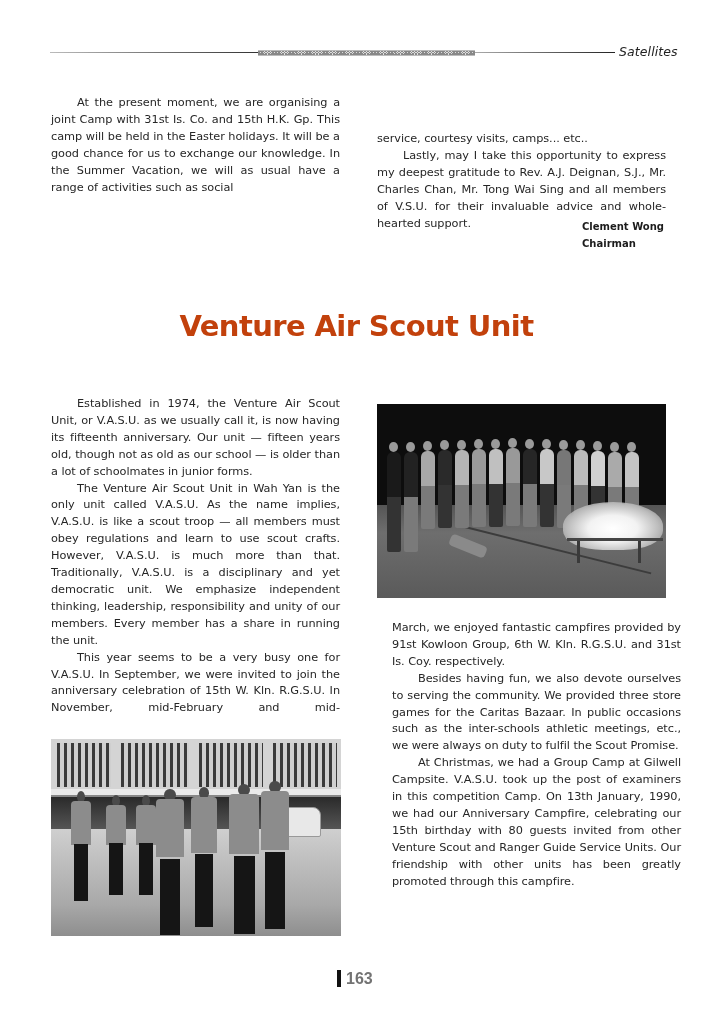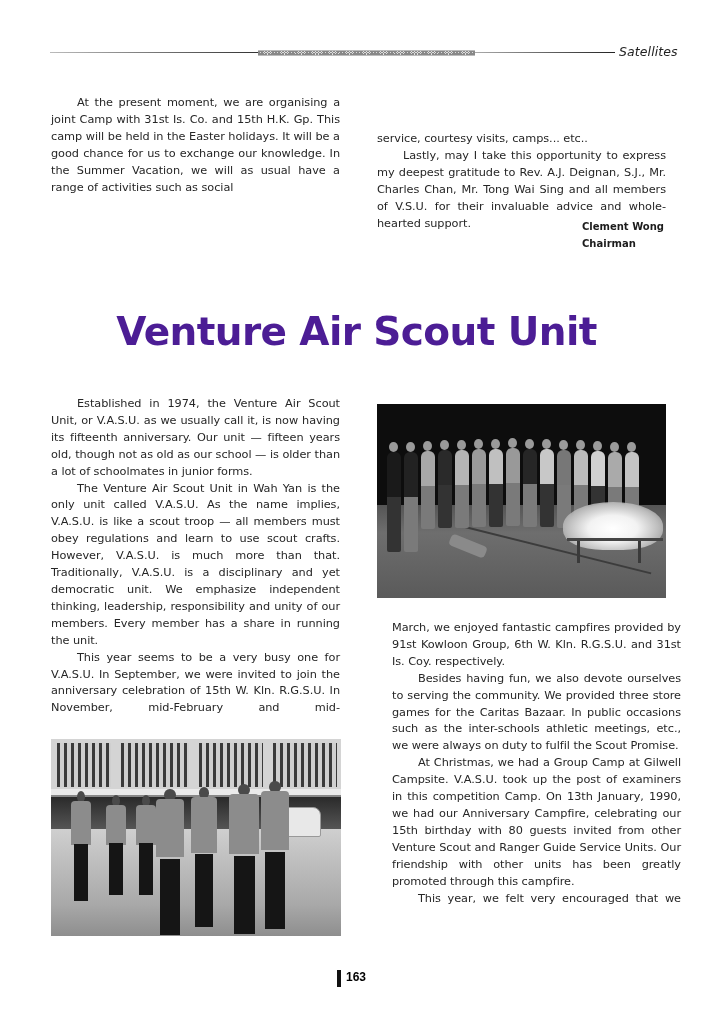--- a/index.html
+++ b/index.html
@@ -29,22 +29,22 @@
     #top-left  { top: 95px;  left: 51px;  width: 289px; }
     #top-right { top: 95px;  left: 377px; width: 289px; margin-top: 36px; }
     #main-left { top: 396px; left: 51px;  width: 289px; }
     #main-right{ top: 620px; left: 377px; width: 289px; margin-left: 15px; }
 
     .signature { position: absolute; top: 218px; left: 582px; font-weight: bold; font-size: 10px;
       line-height: 17px; color: #1c1c1c; }
 
     
     .article-title { position: absolute; top: 309px; left: 0; width: 713px; text-align: center;
-      font-family: "DejaVu Sans", sans-serif; font-weight: bold; font-size: 39px;
-      letter-spacing: -0.6px; color: #4c1d95; }
+      font-family: "DejaVu Sans", sans-serif; font-weight: bold; font-size: 29px;
+      letter-spacing: -0.6px; color: #c2410c; }
 
     
     .photo { position: absolute; overflow: hidden; }
     #photo-campfire { left: 377px; top: 404px; width: 289px; height: 194px; background: #0d0d0d; }
     #photo-march { left: 51px; top: 739px; width: 290px; height: 197px; background: #bdbdbd; }
 
     
     .cf-ground { position: absolute; left: 0; bottom: 0; width: 100%; height: 48%;
       background: linear-gradient(180deg, #555 0%, #6e6e6e 30%, #5a5a5a 100%); }
     .cf-fire { position: absolute; left: 186px; top: 98px; width: 100px; height: 48px; border-radius: 50% 50% 40% 40%;
@@ -67,21 +67,21 @@
     .mp-ground { position: absolute; left: 0; top: 90px; width: 100%; height: 107px; background: linear-gradient(180deg,#cfcfcf,#a9a9a9 70%,#8e8e8e); }
     .mp-van { position: absolute; left: 222px; top: 68px; width: 48px; height: 30px; background: #e8e8e8; border-radius: 4px 8px 2px 2px; border: 1px solid #999; }
     .mp-scout { position: absolute; }
     .mp-scout .shirt { position: absolute; left: 0; top: 10px; width: 100%; height: 40%; background: #8c8c8c; border-radius: 4px 4px 0 0; }
     .mp-scout .pants { position: absolute; left: 15%; top: 48%; width: 70%; height: 52%; background: #151515; }
     .mp-scout .head { position: absolute; left: 30%; top: 0; width: 40%; height: 12px; background: #4a4a4a; border-radius: 50%; }
 
     
     .page-number-bar { position: absolute; left: 337px; top: 970px; width: 4px; height: 17px; background: #111; }
     .page-number { position: absolute; left: 346px; top: 970px; font-family: "Liberation Sans", sans-serif;
-      font-weight: bold; font-size: 12px; color: #000000; }
+      font-weight: bold; font-size: 16px; color: #737373; }
   </style>
 </head>
 <body>
 
 <div class="header-rule">
   <div class="line l"></div>
   <div class="hatch"></div>
   <div class="line r"></div>
 </div>
 <div class="section-label">Satellites</div>
@@ -103,21 +103,20 @@
 <div class="col" id="main-left">
   <p class="ind">Established in 1974, the Venture Air Scout Unit, or V.A.S.U. as we usually call it, is now having its fifteenth anniversary. Our unit — fifteen years old, though not as old as our school — is older than a lot of schoolmates in junior forms.</p>
   <p class="ind">The Venture Air Scout Unit in Wah Yan is the only unit called V.A.S.U. As the name implies, V.A.S.U. is like a scout troop — all members must obey regulations and learn to use scout crafts. However, V.A.S.U. is much more than that. Traditionally, V.A.S.U. is a disciplinary and yet democratic unit. We emphasize independent thinking, leadership, responsibility and unity of our members. Every member has a share in running the unit.</p>
   <p class="ind last-just">This year seems to be a very busy one for V.A.S.U.  In September, we were invited to join the anniversary celebration of 15th W. Kln. R.G.S.U.  In November, mid-February and mid-</p>
 </div>
 
 <div class="col" id="main-right">
   <p>March, we enjoyed fantastic campfires provided by 91st Kowloon Group, 6th W. Kln. R.G.S.U. and 31st Is. Coy. respectively.</p>
   <p class="ind">Besides having fun, we also devote ourselves to serving the community. We provided three store games for the Caritas Bazaar. In public occasions such as the inter-schools athletic meetings, etc., we were always on duty to fulfil the Scout Promise.</p>
   <p class="ind">At Christmas, we had a Group Camp at Gilwell Campsite. V.A.S.U. took up the post of examiners in this competition Camp. On 13th January, 1990, we had our Anniversary Campfire, celebrating our 15th birthday with 80 guests invited from other Venture Scout and Ranger Guide Service Units. Our friendship with other units has been greatly promoted through this campfire.</p>
-  <p class="ind last-just">This year, we felt very encouraged that we</p>
 </div>
 
 <div class="photo" id="photo-campfire" title="Black-and-white photo: scouts in a line holding shoulders, dancing around a blazing campfire at night">
   <div class="cf-ground"></div>
   <div class="cf-line"></div>
   <div id="cf-people">
       <div class="cf-person" style="left: 10px; top: 48.2px; width: 14px; height: 100px; background: linear-gradient(rgb(26, 26, 26) 0px, rgb(26, 26, 26) 45%, rgb(51, 51, 51) 45%, rgb(51, 51, 51) 100%);"></div>
       <div class="cf-head" style="left: 12px; top: 38.2px;"></div>
       <div class="cf-person" style="left: 27px; top: 47.6px; width: 14px; height: 100px; background: linear-gradient(rgb(34, 34, 34) 0px, rgb(34, 34, 34) 45%, rgb(122, 122, 122) 45%, rgb(122, 122, 122) 100%);"></div>
       <div class="cf-head" style="left: 29px; top: 37.6px;"></div>

